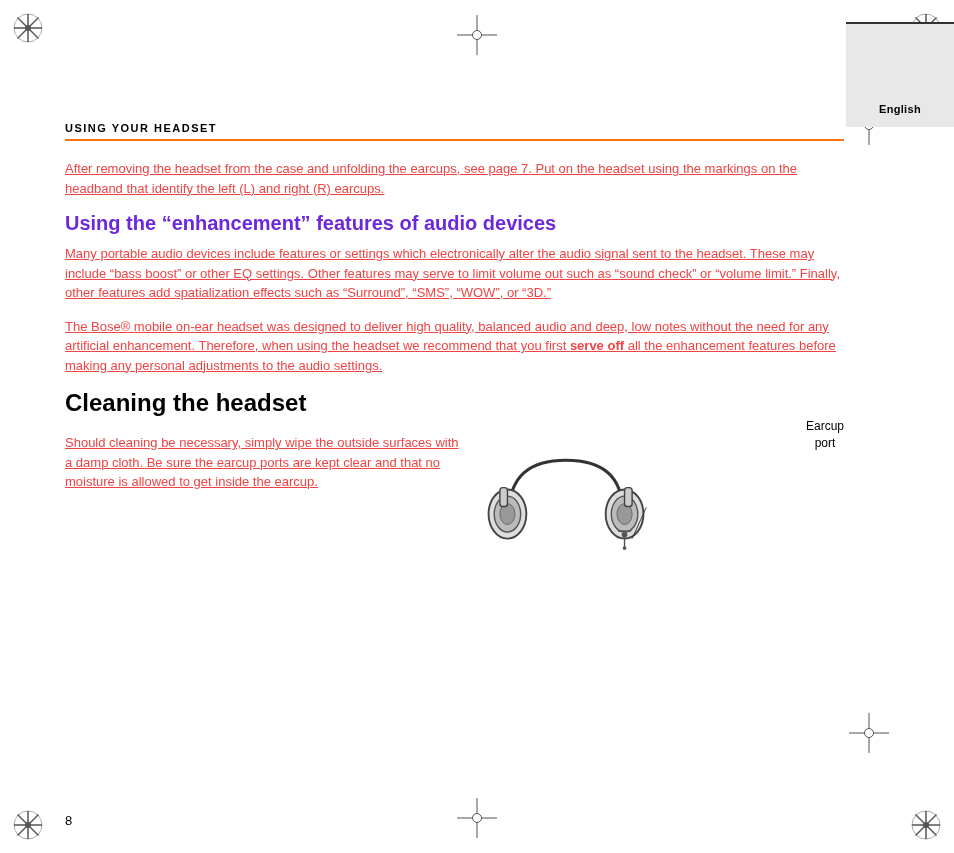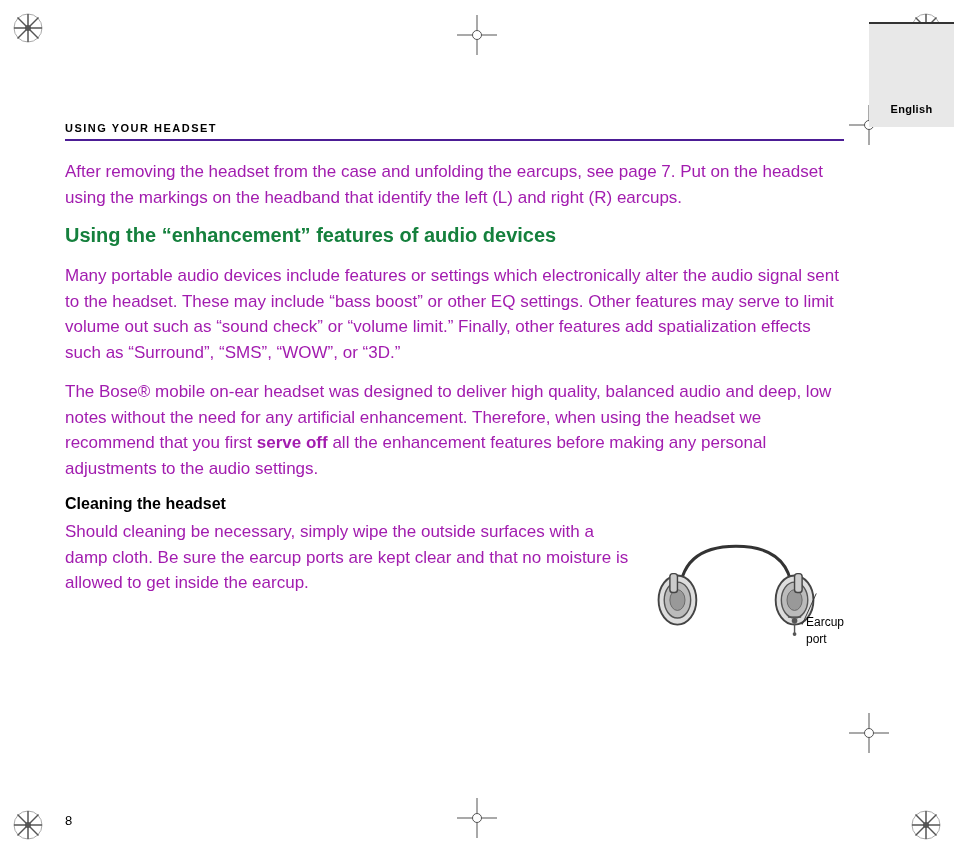--- a/index.html
+++ b/index.html
@@ -85,21 +85,21 @@
     .snowflake svg {
       width: 32px;
       height: 32px;
     }
 
     
     .english-tab {
       position: absolute;
       top: 22px;
       right: 0;
-      width: 85px;
+      width: 108px;
       height: 105px;
       background: #e8e8e8;
       display: flex;
       flex-direction: column;
       align-items: center;
       justify-content: flex-end;
       padding-bottom: 12px;
     }
 
     .english-tab-line {
@@ -122,21 +122,21 @@
     .content-area {
       position: absolute;
       top: 120px;
       left: 65px;
       right: 110px;
       bottom: 60px;
     }
 
     
     .section-header {
-      border-bottom: 2px solid #4c1d95;
+      border-bottom: 2px solid #f97316;
       padding-bottom: 4px;
       margin-bottom: 18px;
     }
 
     .section-header-text {
       font-size: 11px;
       font-weight: bold;
       letter-spacing: 1.5px;
       text-transform: uppercase;
       color: #000;
@@ -144,61 +144,63 @@
 
     
     .heading-1 {
       font-size: 22px;
       font-weight: bold;
       color: #000;
       margin-bottom: 6px;
     }
 
     .body-text {
-      font-size: 17px;
+      font-size: 13px;
       line-height: 1.5;
-      color: #a21caf;
+      color: #ef4444;
       margin-bottom: 14px;
+      text-decoration: underline;
     }
 
     .heading-2 {
       font-size: 20px;
       font-weight: bold;
-      color: #15803d;
+      color: #6d28d9;
+      margin-bottom: 9px;
+    }
+
+    .heading-3 {
+      font-size: 24px;
+      font-weight: bold;
+      color: #000;
       margin-bottom: 16px;
-    }
-
-    .heading-3 {
-      font-size: 16px;
-      font-weight: bold;
-      color: #000;
-      margin-bottom: 6px;
     }
 
     .text-bold {
       font-weight: bold;
     }
 
     
     .cleaning-section {
       display: flex;
       align-items: flex-start;
       gap: 12px;
     }
 
     .cleaning-text {
       flex: 1;
     }
 
     .headset-image-container {
       display: flex;
-      flex-direction: column;
+      flex-direction: row;
       align-items: flex-start;
       margin-left: 10px;
       margin-top: 10px;
+      text-align: center;
     }
 
     .headset-svg {
       width: 170px;
       height: 110px;
     }
 
     
     .page-number {
       position: absolute;

